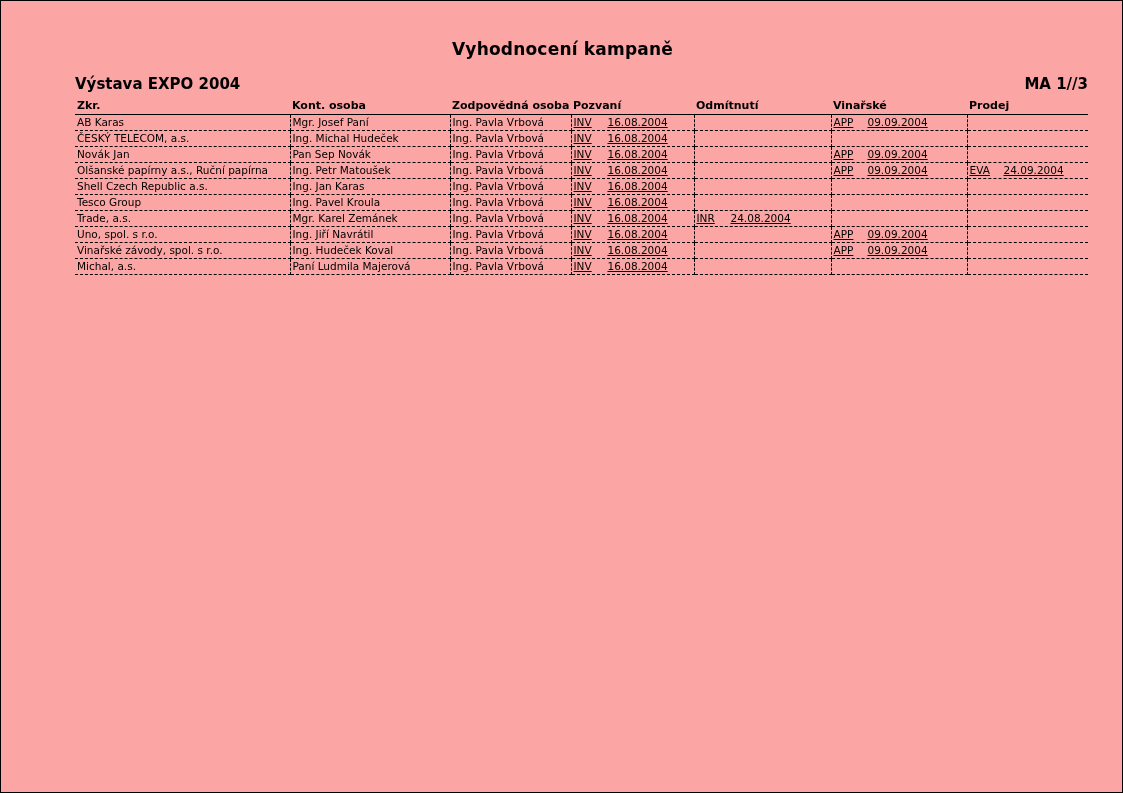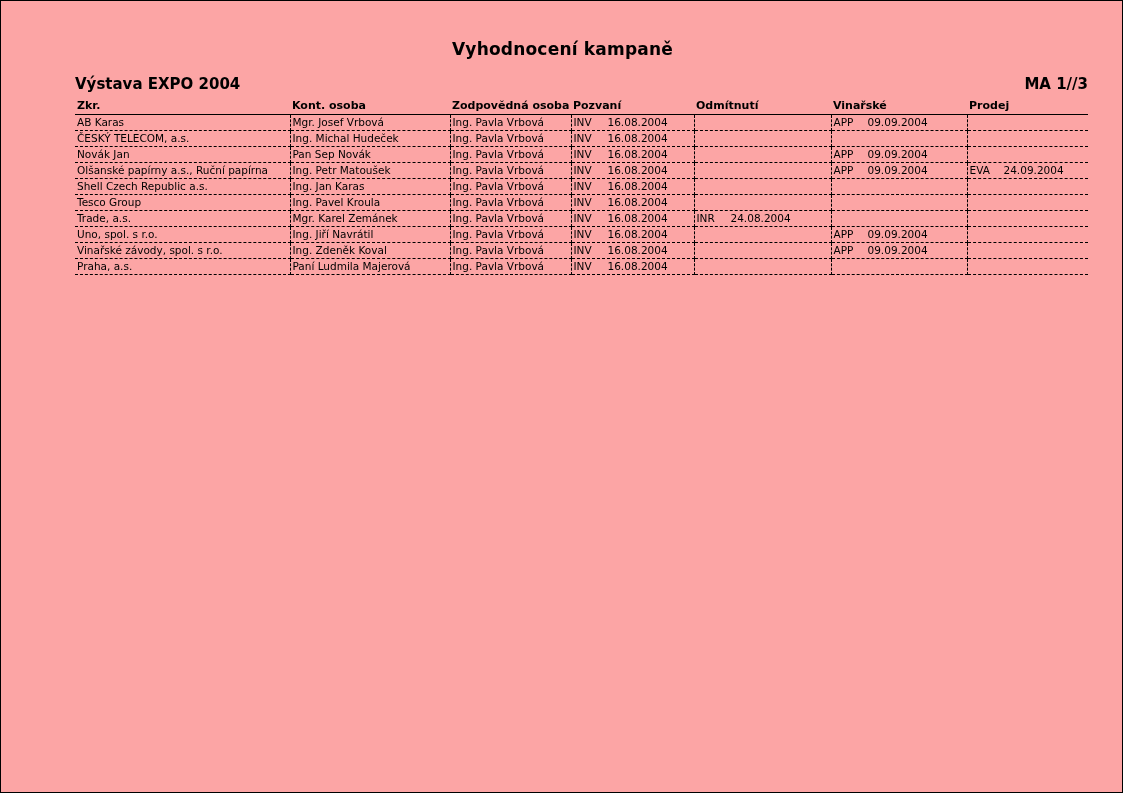--- a/index.html
+++ b/index.html
@@ -86,20 +86,21 @@
   col.c0 { width: 215px; }
   col.c1 { width: 160px; }
   col.c2 { width: 121px; }
   col.c3 { width: 123px; }
   col.c4 { width: 137px; }
   col.c5 { width: 136px; }
   col.c6 { width: 121px; }
 
   .cellpair {
     display: flex;
+    text-decoration: underline;
   }
   .cellpair .code {
     display: inline-block;
     min-width: 34px;
   }
   .cellpair .date {
     display: inline-block;
   }
 </style>
 </head>
@@ -133,21 +134,21 @@
           <th>Zodpovědná osoba</th>
           <th>Pozvaní</th>
           <th>Odmítnutí</th>
           <th>Vinařské</th>
           <th>Prodej</th>
         </tr>
       </thead>
       <tbody>
           <tr>
             <td>AB Karas</td>
-            <td>Mgr. Josef Vrbová</td>
+            <td>Mgr. Josef Paní</td>
             <td>Ing. Pavla Vrbová</td>
             <td>
               <div class="cellpair">
                 <span class="code">INV</span>
                 <span class="date">16.08.2004</span>
               </div>
             </td>
             <td>
               <div class="cellpair">
                 <span class="code"></span>
@@ -365,21 +366,21 @@
             </td>
             <td class="no-right">
               <div class="cellpair">
                 <span class="code"></span>
                 <span class="date"></span>
               </div>
             </td>
           </tr>
           <tr>
             <td>Vinařské závody, spol. s r.o.</td>
-            <td>Ing. Zdeněk Koval</td>
+            <td>Ing. Hudeček Koval</td>
             <td>Ing. Pavla Vrbová</td>
             <td>
               <div class="cellpair">
                 <span class="code">INV</span>
                 <span class="date">16.08.2004</span>
               </div>
             </td>
             <td>
               <div class="cellpair">
                 <span class="code"></span>
@@ -393,21 +394,21 @@
               </div>
             </td>
             <td class="no-right">
               <div class="cellpair">
                 <span class="code"></span>
                 <span class="date"></span>
               </div>
             </td>
           </tr>
           <tr>
-            <td>Praha, a.s.</td>
+            <td>Michal, a.s.</td>
             <td>Paní Ludmila Majerová</td>
             <td>Ing. Pavla Vrbová</td>
             <td>
               <div class="cellpair">
                 <span class="code">INV</span>
                 <span class="date">16.08.2004</span>
               </div>
             </td>
             <td>
               <div class="cellpair">

